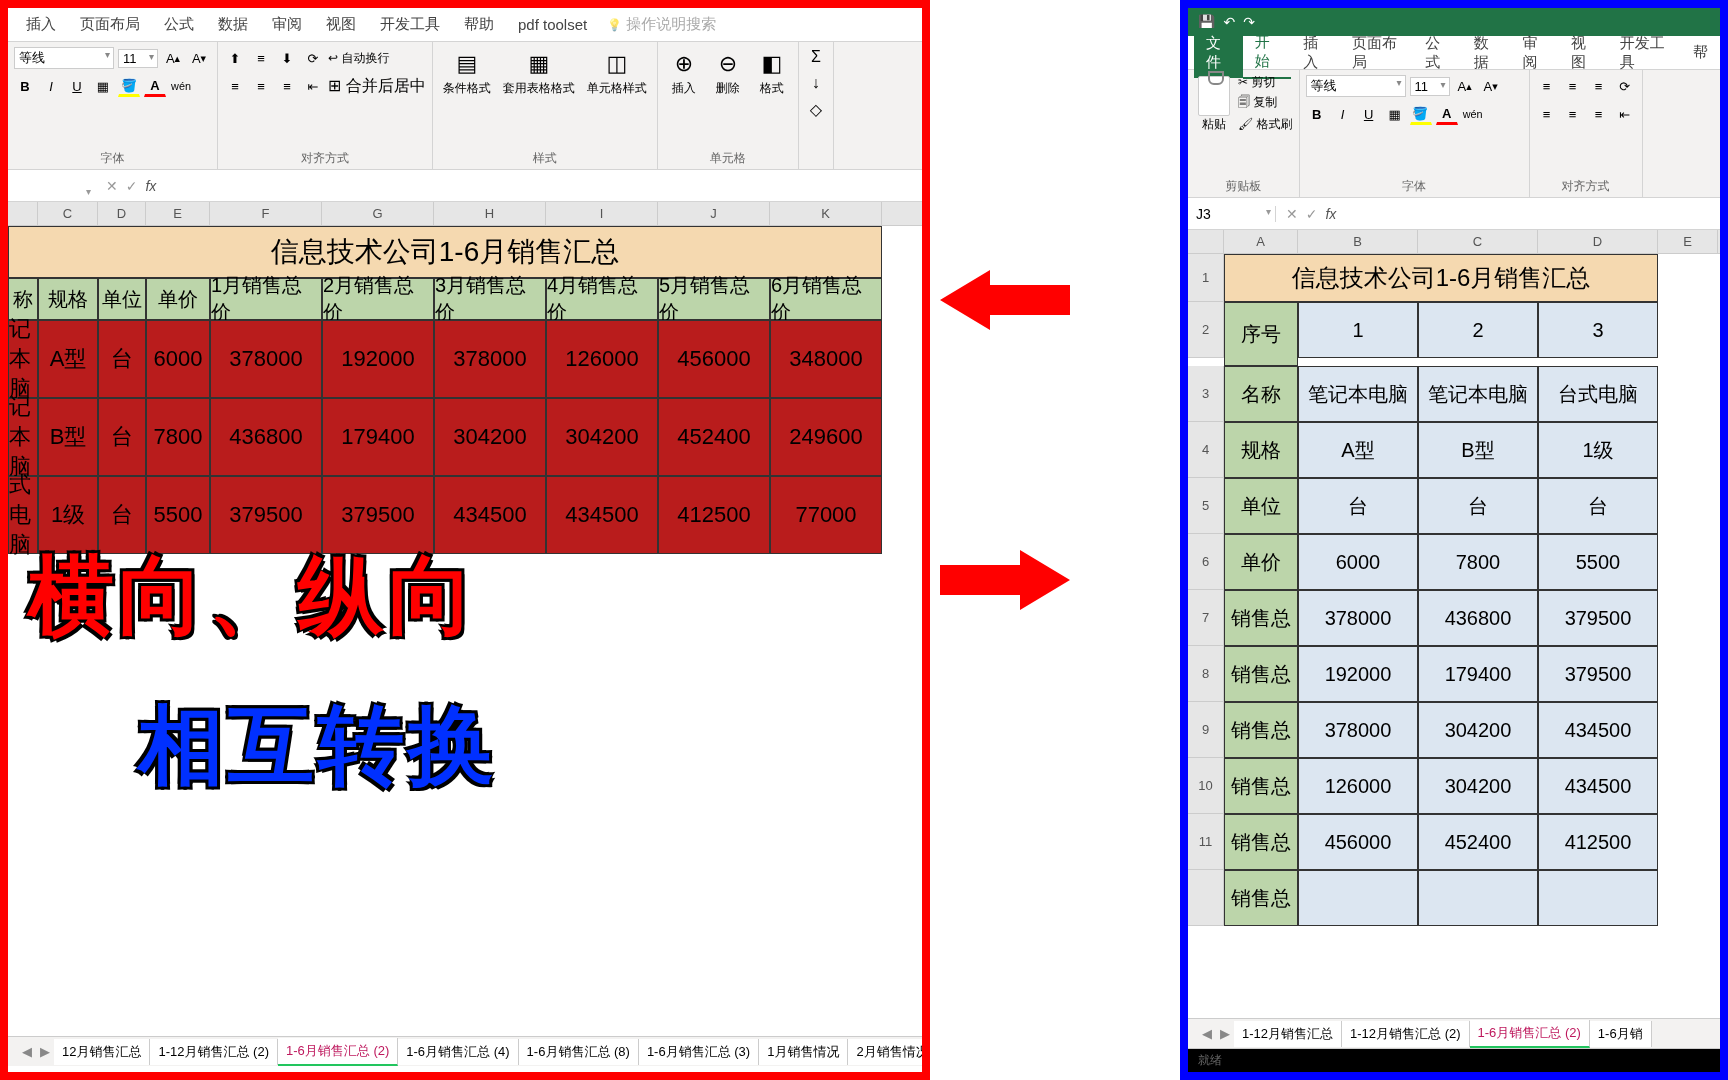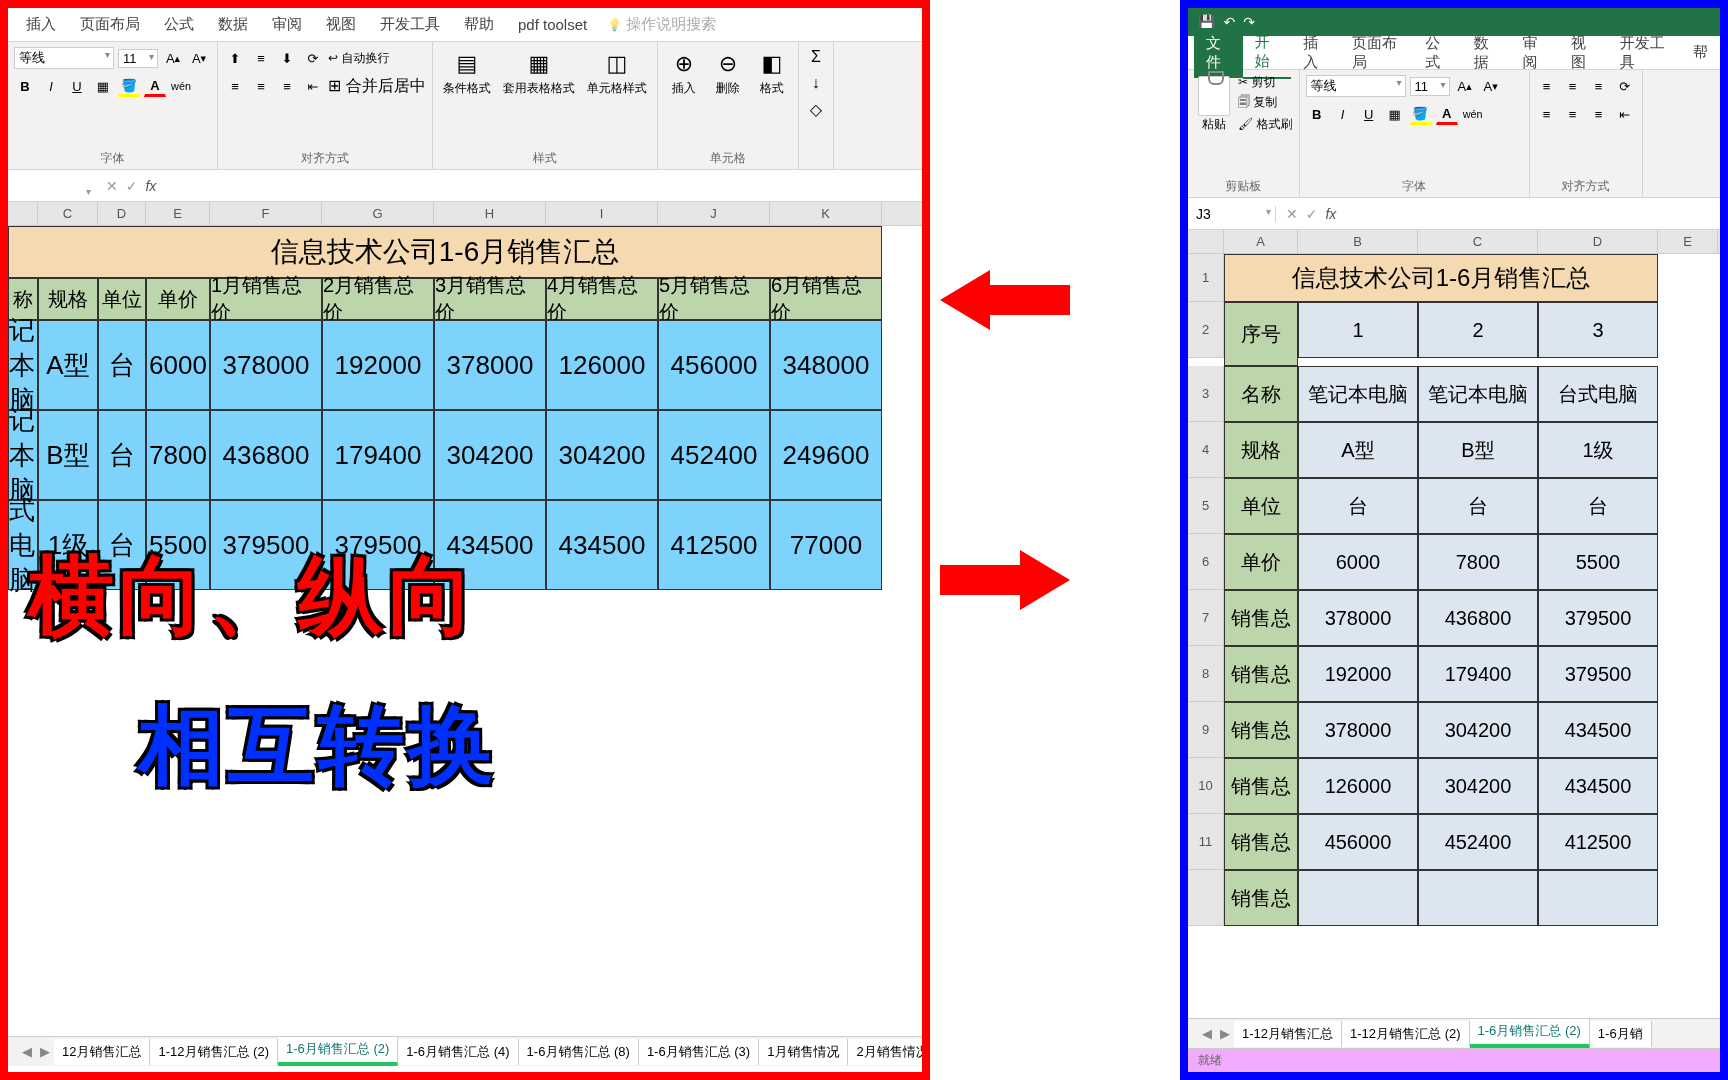--- a/index.html
+++ b/index.html
@@ -49,53 +49,53 @@
   .colrow { height: 24px; display: flex; background: #e6e6e6; border-bottom: 1px solid #ccc; font-size: 13px; color: #555; }
   .colh { border-right: 1px solid #ccc; display: flex; align-items: center; justify-content: center; }
   .rowh { width: 30px; border-right: 1px solid #ccc; border-bottom: 1px solid #ccc; background: #e6e6e6; display: flex; align-items: center; justify-content: center; font-size: 13px; color: #555; }
   
   
   .lgrid { display: flex; flex-direction: column; }
   .lrow { display: flex; }
   .lcell { border: 1px solid #333; display: flex; align-items: center; justify-content: center; font-size: 20px; }
   .ltitle { height: 52px; background: #f5d9b0; font-size: 28px; }
   .lhead { height: 42px; background: #bcd5aa; font-size: 20px; }
-  .ldata { height: 90px; background: #7dd3fc; font-size: 26px; }
+  .ldata { height: 78px; background: #b91c1c; font-size: 22px; }
   
   .l-c-name { width: 30px; } .l-c-c { width: 60px; } .l-c-d { width: 48px; } .l-c-e { width: 64px; }
   .l-c-f { width: 112px; } .l-c-g { width: 112px; } .l-c-h { width: 112px; }
   .l-c-i { width: 112px; } .l-c-j { width: 112px; } .l-c-k { width: 112px; }
   
   
   .overlay1 { position: absolute; top: 530px; left: 20px; font-size: 86px; font-weight: 900; color: #ff0000; text-shadow: -3px -3px 0 #000, 3px -3px 0 #000, -3px 3px 0 #000, 3px 3px 0 #000; letter-spacing: 4px; }
   .overlay2 { position: absolute; top: 680px; left: 130px; font-size: 86px; font-weight: 900; color: #0030ff; text-shadow: -3px -3px 0 #000, 3px -3px 0 #000, -3px 3px 0 #000, 3px 3px 0 #000; letter-spacing: 4px; }
   
   
   .sheettabs { position: absolute; bottom: 6px; left: 0; right: 0; height: 30px; background: #f3f2f1; display: flex; align-items: center; font-size: 13px; padding-left: 10px; border-top: 1px solid #ccc; overflow: hidden; }
   .navbtn { padding: 0 4px; color: #888; }
   .stab { padding: 4px 8px; border-right: 1px solid #ccc; background: #fff; white-space: nowrap; }
-  .stab.active { background: #fff; border-bottom: 6px solid #22c55e; color: #0f766e; font-weight: 500; }
+  .stab.active { background: #fff; border-bottom: 2px solid #22c55e; color: #be185d; font-weight: 500; }
   
   
   .arrow { position: absolute; width: 130px; height: 60px; }
   .arrow-left { top: 270px; left: 940px; }
   .arrow-right { top: 550px; left: 940px; }
   .arrow svg { width: 100%; height: 100%; }
   
   
   .rgrid { display: flex; flex-direction: column; }
   .rrow-g { display: flex; }
   .rcell { border: 1px solid #333; display: flex; align-items: center; justify-content: center; font-size: 20px; }
   .rtitle { height: 48px; background: #f5d9b0; font-size: 24px; }
   .rhead { background: #bcd5aa; font-size: 20px; }
   .rdata { background: #dce6f1; font-size: 20px; }
   .r-c-a { width: 74px; } .r-c-b { width: 120px; } .r-c-c { width: 120px; } .r-c-d { width: 120px; } .r-c-e { width: 60px; }
   .rh-num { width: 36px; }
   
-  .status { position: absolute; bottom: 0; left: 0; right: 0; height: 24px; background: #f0abfc; border-top: 1px solid #ccc; font-size: 12px; padding-left: 10px; display: flex; align-items: center; color: #666; }
+  .status { position: absolute; bottom: 0; left: 0; right: 0; height: 24px; background: #000000; border-top: 1px solid #ccc; font-size: 12px; padding-left: 10px; display: flex; align-items: center; color: #666; }
 
   
   .u-red { border-bottom: 3px solid #ff0000; }
   .u-yellow { border-bottom: 3px solid #ffff00; }
 </style>
 </head>
 <body>
 
 <div class="left-win">
   <div class="tabs">

